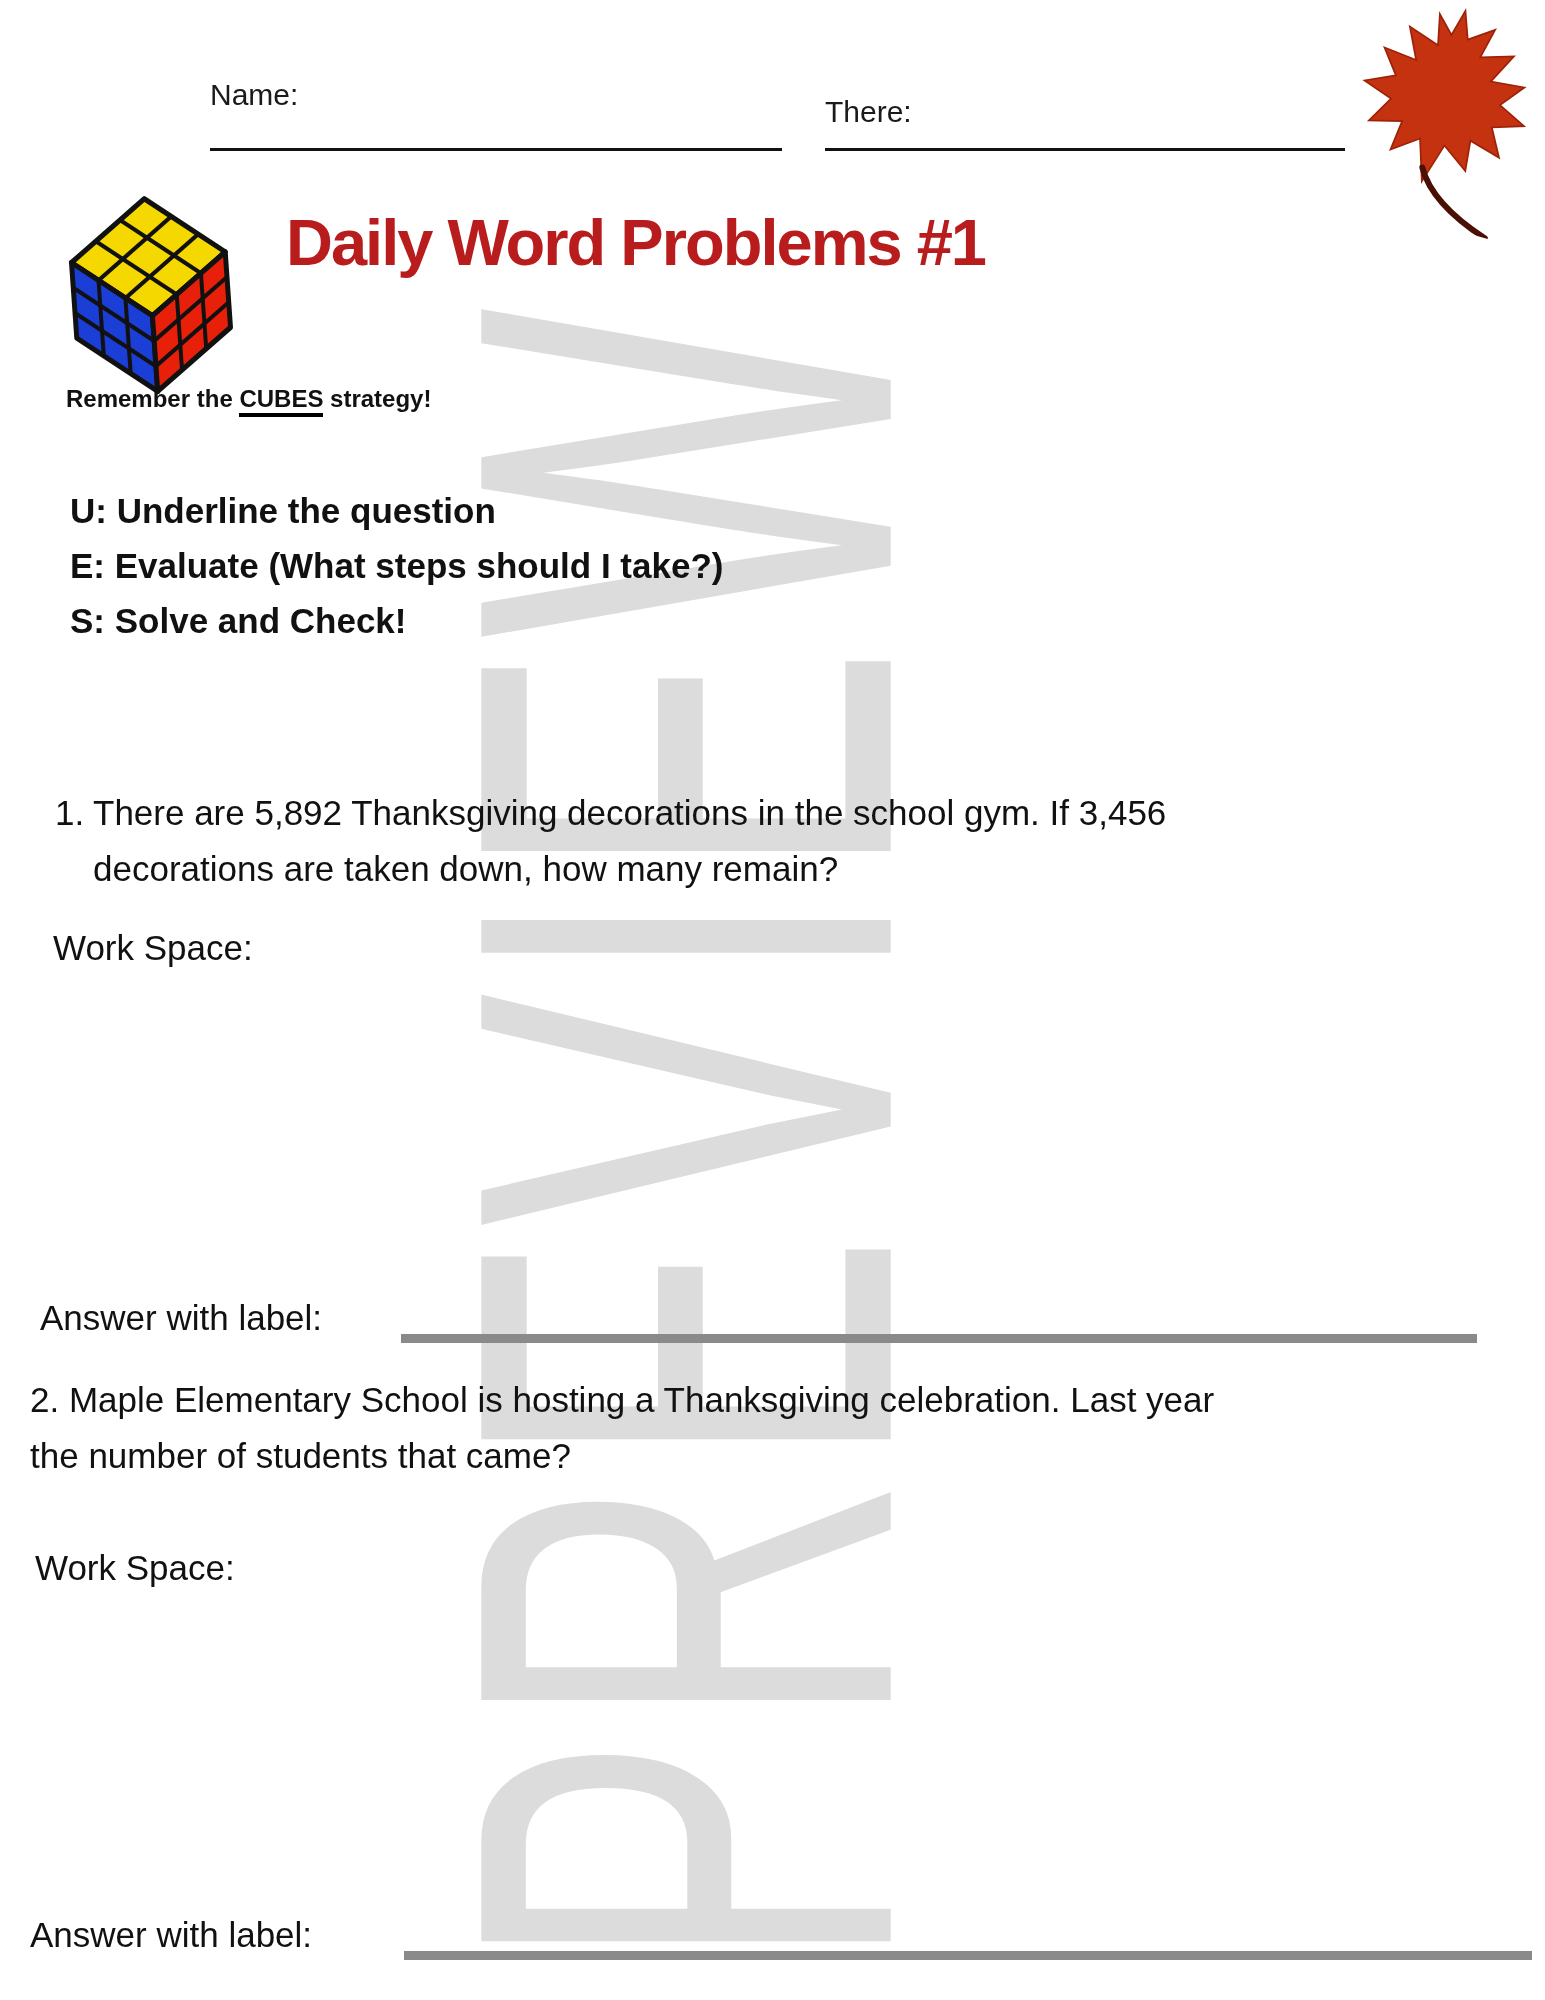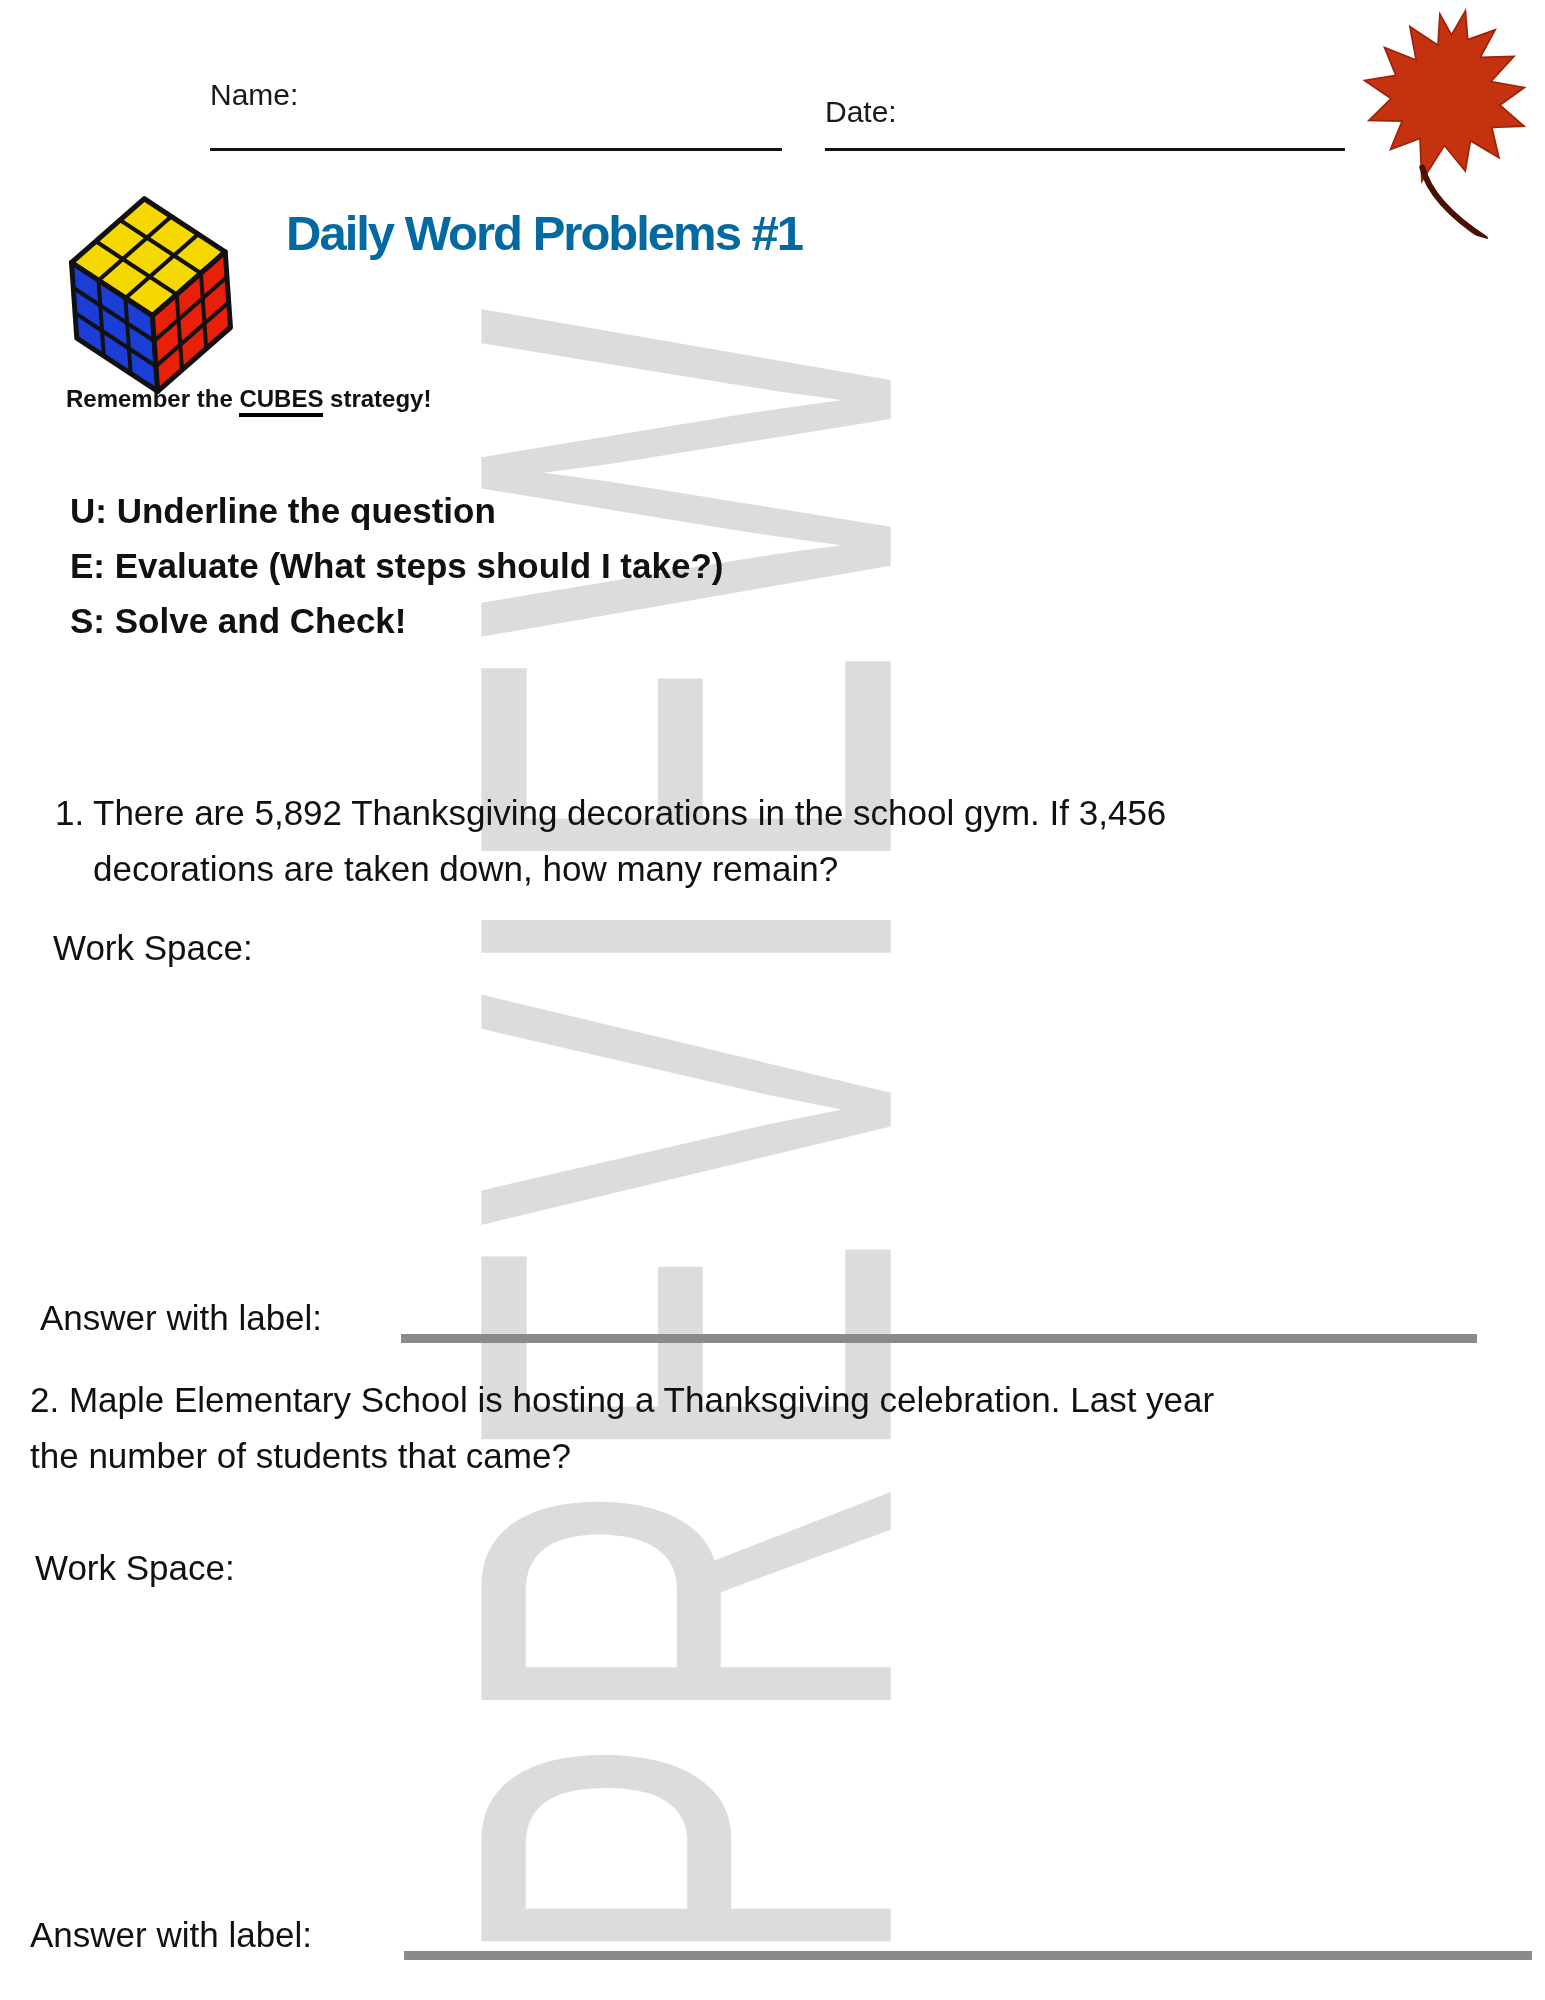--- a/index.html
+++ b/index.html
@@ -16,22 +16,22 @@
     transform:translate(-50%,-50%) rotate(-90deg) scaleY(1.7);
     font-size:350px;letter-spacing:8px;font-weight:400;
     color:#dcdcdc;white-space:nowrap;line-height:1;
     user-select:none;
   }
   
   .field-label{font-size:30px;color:#1a1a1a;}
   .write-line{background:#121212;height:3px;}
   
   .page-title{
-    font-size:49px;font-weight:700;letter-spacing:-2px;
-    white-space:nowrap;color:#0369a1;
+    font-size:65px;font-weight:700;letter-spacing:-2px;
+    white-space:nowrap;color:#b91c1c;
   }
   
   .reminder{font-size:24px;font-weight:700;white-space:nowrap;}
   .reminder .u{border-bottom:4px solid #000;padding-bottom:1px;}
   .steps{font-size:35px;font-weight:700;}
   .steps .step{height:55px;line-height:55px;white-space:nowrap;}
   
   .prob{font-size:35px;line-height:56px;white-space:nowrap;}
   .prob-row{display:flex;}
   .prob-num{width:38px;flex:0 0 38px;}
@@ -40,21 +40,21 @@
   svg{display:block;}
 </style>
 </head>
 <body>
 
 <div class="watermark" style="color: rgb(220, 220, 220);">PREVIEW</div>
 
 <div class="abs layer field-label" style="left:210px;top:78px;">Name:</div>
 <div class="abs layer write-line" style="left:210px;top:148px;width:572px;"></div>
 
-<div class="abs layer field-label" style="left:825px;top:95px;">Date:</div>
+<div class="abs layer field-label" style="left:825px;top:95px;">There:</div>
 <div class="abs layer write-line" style="left:825px;top:148px;width:520px;"></div>
 
 <div class="abs layer" style="left:1322px;top:0px;width:230px;height:220px;transform:rotate(16deg);">
   <svg width="230" height="220" viewBox="0 0 120 130">
     <path d="M60 4 L66 20 L80 10 L76 28 L95 22 L86 40 L106 38 L95 52 L112 60 L94 66 L103 82 L84 77 L86 95 L70 84 L63 108 L55 84 L40 95 L42 77 L23 82 L32 66 L14 60 L31 52 L20 38 L40 40 L31 22 L50 28 L46 10 L56 20 Z" stroke="#9c2208" stroke-width="1" fill="#c43210"></path>
     <path d="M61 100 C 68 112, 82 122, 108 130" fill="none" stroke-width="3.5" stroke-linecap="round" stroke="#4a1004"></path>
   </svg>
 </div>
 
 <div class="abs layer" style="left:64px;top:188px;width:174px;height:214px;transform:rotate(-4deg);">

